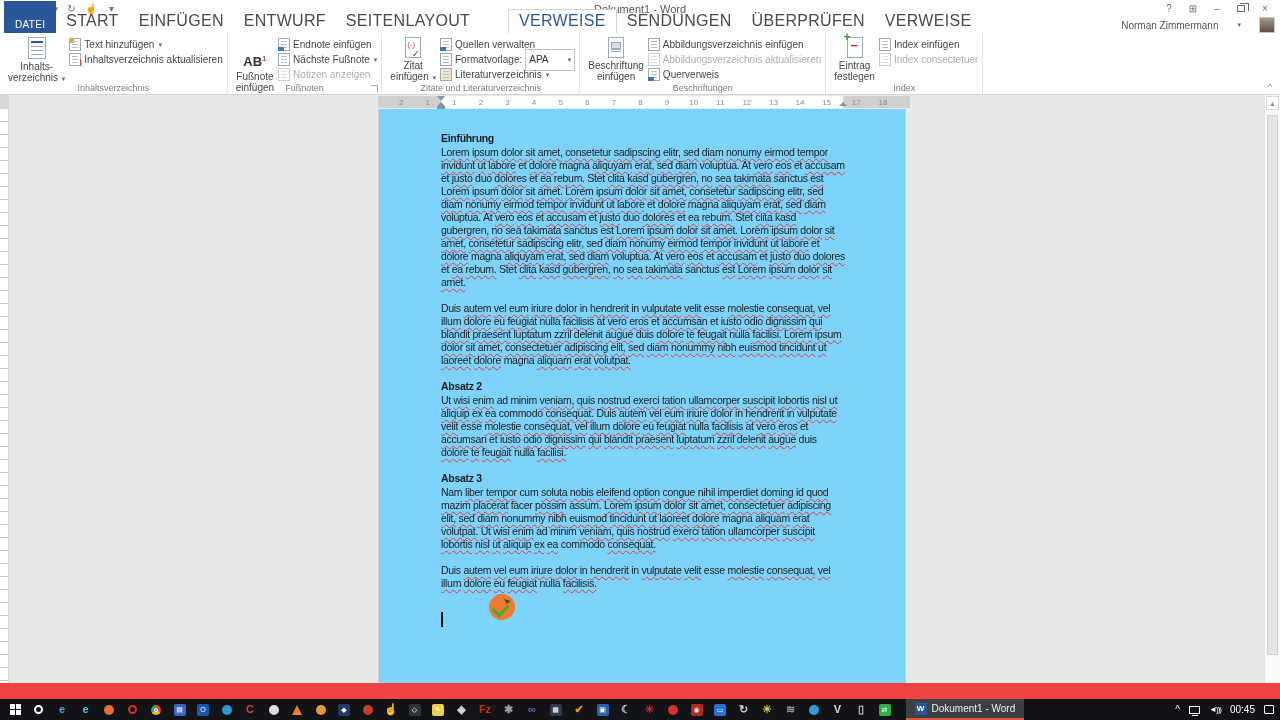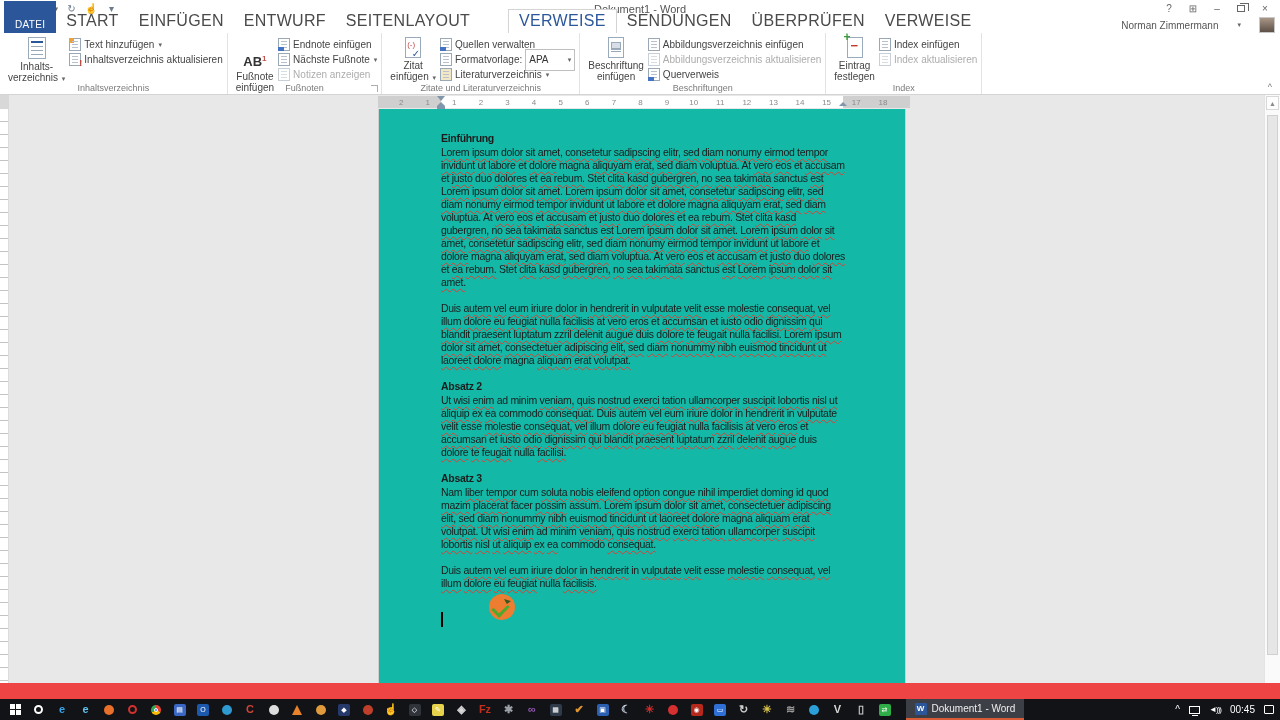--- a/index.html
+++ b/index.html
@@ -82,21 +82,21 @@
   .m-first { left:437px; top:1px; border-left:4px solid transparent; border-right:4px solid transparent; border-top:5px solid #8296ab; }
   .m-hang { left:437px; top:7px; border-left:4px solid transparent; border-right:4px solid transparent; border-bottom:4px solid #8296ab; }
   .m-box { left:437px; top:11px; width:8px; height:3px; background:#8296ab; }
   .m-right { left:839px; top:7px; border-left:4px solid transparent; border-right:4px solid transparent; border-bottom:4px solid #8296ab; }
   .corner-box { position:absolute; left:0; top:95px; width:9px; height:14px; background:#d8d8d8; }
   .vruler { position:absolute; left:0; top:109px; width:9px; height:574px; background:#fff; border-right:1px solid #dcdcdc;
      background-image:repeating-linear-gradient(to bottom,transparent 0 12px,#c4c4c4 12px 13px); }
 
   
   .canvas { position:absolute; left:10px; top:109px; width:1254px; height:574px; background:#e8e8e8; overflow:hidden; }
-  .page { position:absolute; left:368px; top:0; width:528px; height:574px; background:#14b8a6; border-left:1px solid #cfcfcf; border-right:1px solid #cfcfcf; }
+  .page { position:absolute; left:368px; top:0; width:528px; height:574px; background:#7dd3fc; border-left:1px solid #cfcfcf; border-right:1px solid #cfcfcf; }
   .doc-text { position:absolute; left:62px; top:23px; width:404px; font-size:10.5px; letter-spacing:-0.3px; line-height:13px; color:#1c1c1c; }
   .dsec { margin-bottom:13px; }
   .dhead { font-weight:bold; margin-bottom:1px; }
   .sq { text-decoration:underline; text-decoration-style:wavy; text-decoration-color:#e03c31; text-decoration-thickness:1px; text-underline-offset:2px; }
   .obj-icon { position:absolute; left:110px; top:485px; width:26px; height:26px; background:#ed7d31; border-radius:50%; }
   .obj-icon:before { content:""; position:absolute; left:4px; top:9px; width:12px; height:8px;
      border-left:3px solid #4ea72e; border-bottom:3px solid #4ea72e; transform:rotate(-45deg); }
   .obj-icon:after { content:""; position:absolute; right:4px; top:5px; width:7px; height:5px; background:#375623; clip-path:polygon(0 0,100% 40%,40% 100%); }
   .caret { position:absolute; left:62px; top:503px; width:1.5px; height:15px; background:#000; animation:blink 1s steps(1) infinite; }
   @keyframes blink { 50% { opacity:0; } }
@@ -306,21 +306,21 @@
         <span>Eintrag</span>
         <span>festlegen</span>
       </div>
       <div class="smalls">
         <div class="sbtn">
           <span class="mi"></span>
           <span>Index einfügen</span>
         </div>
         <div class="sbtn disabled">
           <span class="mi dis"></span>
-          <span>Index aktualisieren</span>
+          <span>Index consectetuer</span>
         </div>
       </div>
     </div>
     <div class="rg-label">Index</div>
   </div>
 
   <div class="rgroup" style="border-right:none; flex:1;">
     <span class="collapse-ribbon">^</span>
   </div>
 </div>

